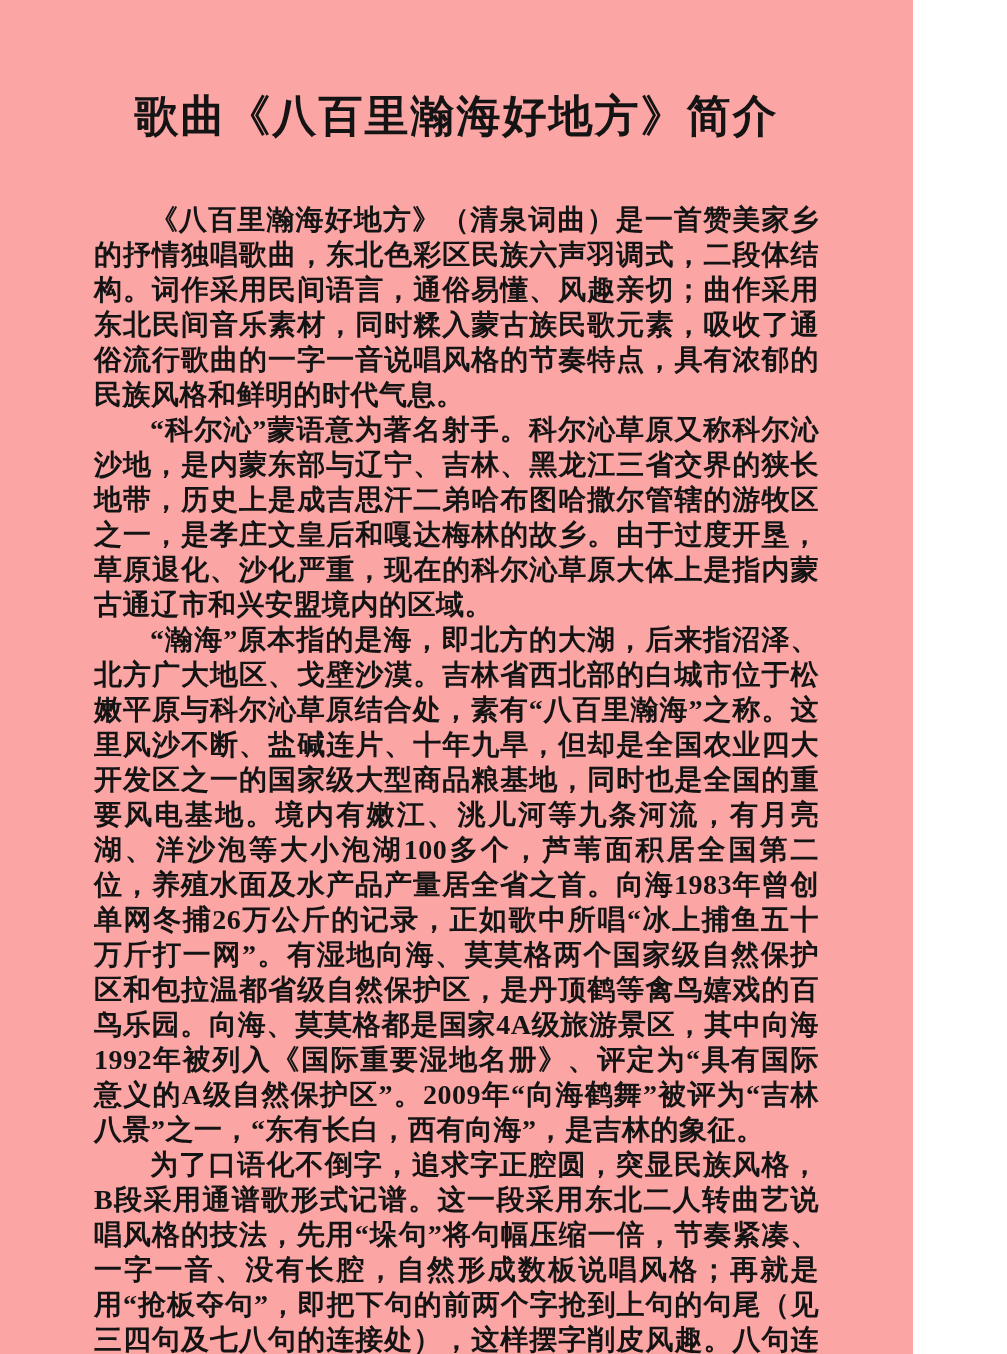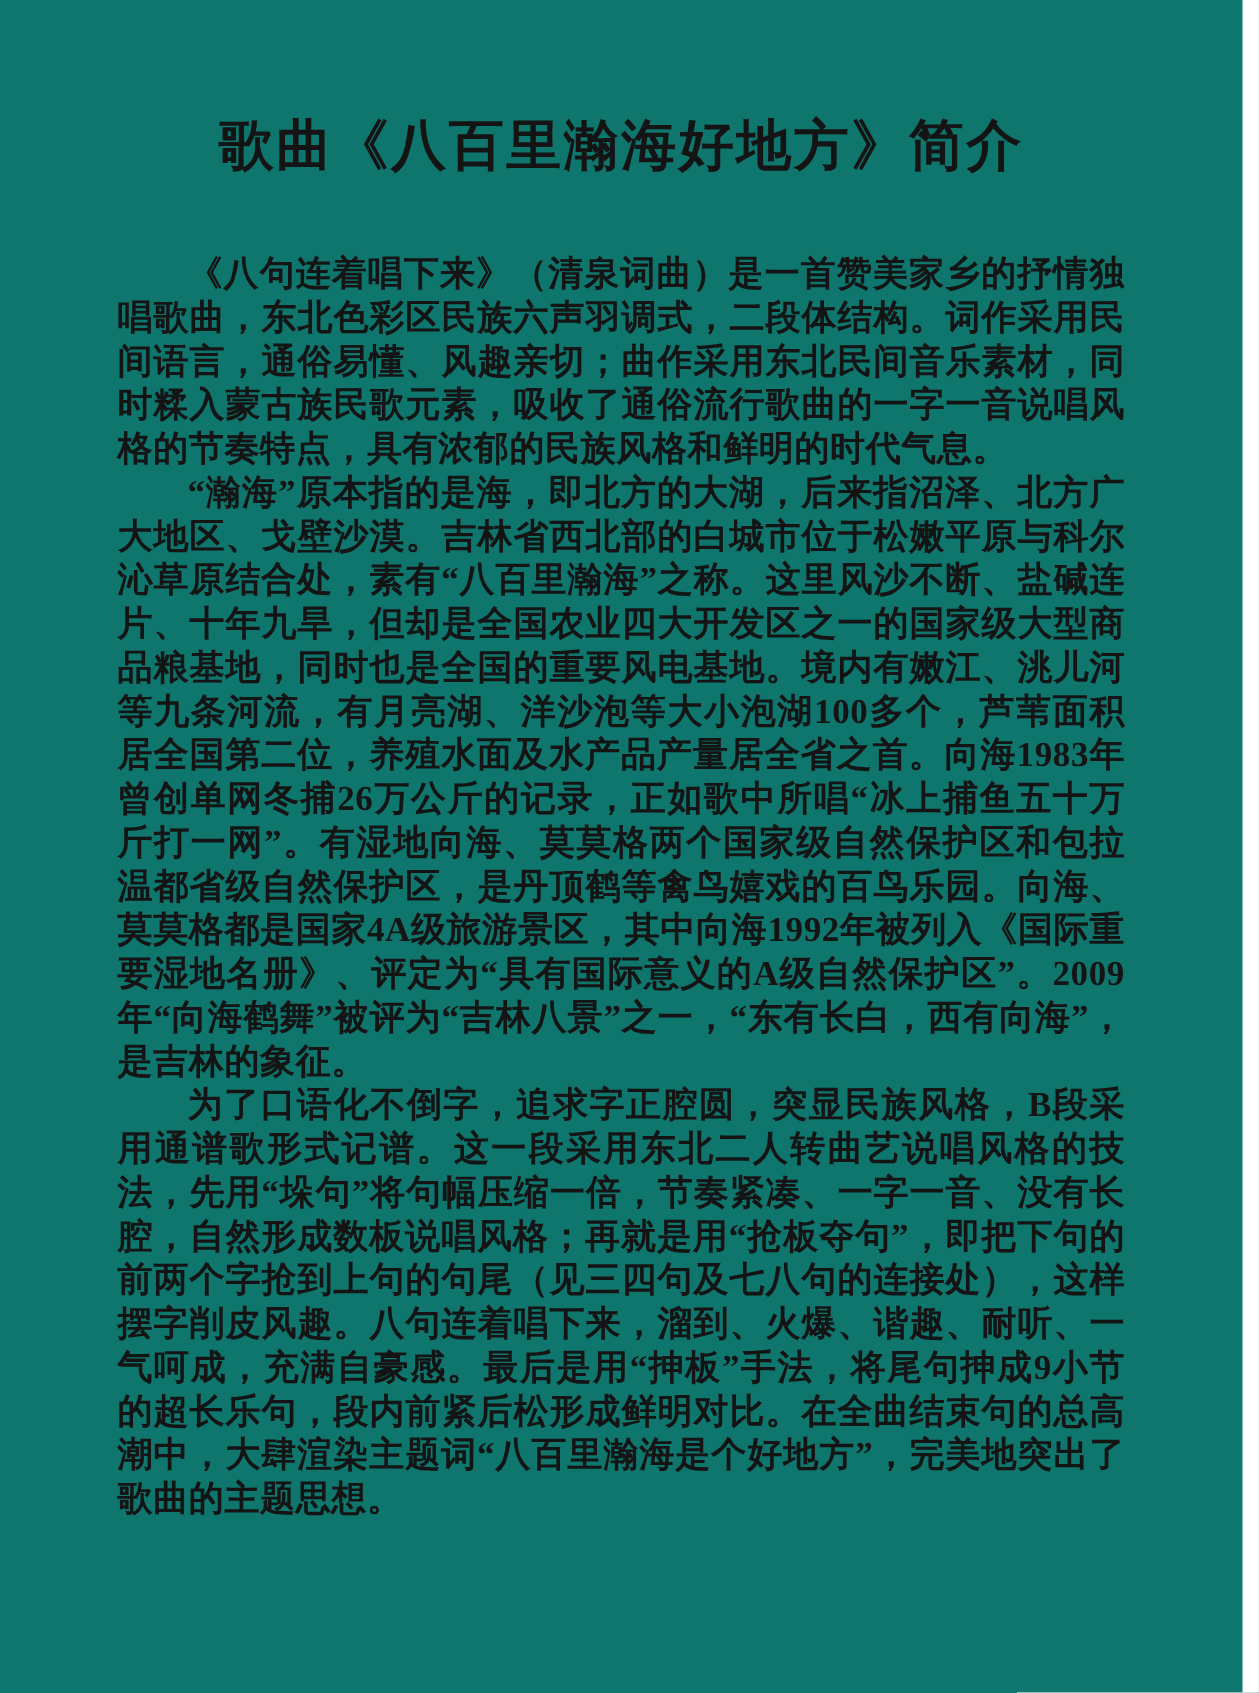--- a/index.html
+++ b/index.html
@@ -2,23 +2,23 @@
 <html><head>
 <meta charset="utf-8">
 <style>
   html, body {
     margin: 0;
     padding: 0;
     background: #ffffff;
   }
   .page {
     position: relative;
-    width: 994px;
+    width: 913px;
     height: 1354px;
-    background: #0f766e;
+    background: #fca5a5;
     box-sizing: border-box;
     padding: 86px 94px 0 94px;
     font-family: "Liberation Serif", serif;
     color: #141414;
     overflow: hidden;
   }
   .doc-title {
     margin: 0 0 54px 0;
     text-align: center;
     font-size: 44px;
@@ -37,18 +37,19 @@
     letter-spacing: 0.5px;
   }
 </style>
 </head>
 <body>
 
 <div class="page">
   <h1 class="doc-title">歌曲《八百里瀚海好地方》简介</h1>
 
   <div class="doc-body">
-    <p>《八句连着唱下来》（清泉词曲）是一首赞美家乡的抒情独唱歌曲，东北色彩区民族六声羽调式，二段体结构。词作采用民间语言，通俗易懂、风趣亲切；曲作采用东北民间音乐素材，同时糅入蒙古族民歌元素，吸收了通俗流行歌曲的一字一音说唱风格的节奏特点，具有浓郁的民族风格和鲜明的时代气息。</p>
+    <p>《八百里瀚海好地方》（清泉词曲）是一首赞美家乡的抒情独唱歌曲，东北色彩区民族六声羽调式，二段体结构。词作采用民间语言，通俗易懂、风趣亲切；曲作采用东北民间音乐素材，同时糅入蒙古族民歌元素，吸收了通俗流行歌曲的一字一音说唱风格的节奏特点，具有浓郁的民族风格和鲜明的时代气息。</p>
+    <p>“科尔沁”蒙语意为著名射手。科尔沁草原又称科尔沁沙地，是内蒙东部与辽宁、吉林、黑龙江三省交界的狭长地带，历史上是成吉思汗二弟哈布图哈撒尔管辖的游牧区之一，是孝庄文皇后和嘎达梅林的故乡。由于过度开垦，草原退化、沙化严重，现在的科尔沁草原大体上是指内蒙古通辽市和兴安盟境内的区域。</p>
     <p>“瀚海”原本指的是海，即北方的大湖，后来指沼泽、北方广大地区、戈壁沙漠。吉林省西北部的白城市位于松嫩平原与科尔沁草原结合处，素有“八百里瀚海”之称。这里风沙不断、盐碱连片、十年九旱，但却是全国农业四大开发区之一的国家级大型商品粮基地，同时也是全国的重要风电基地。境内有嫩江、洮儿河等九条河流，有月亮湖、洋沙泡等大小泡湖100多个，芦苇面积居全国第二位，养殖水面及水产品产量居全省之首。向海1983年曾创单网冬捕26万公斤的记录，正如歌中所唱“冰上捕鱼五十万斤打一网”。有湿地向海、莫莫格两个国家级自然保护区和包拉温都省级自然保护区，是丹顶鹤等禽鸟嬉戏的百鸟乐园。向海、莫莫格都是国家4A级旅游景区，其中向海1992年被列入《国际重要湿地名册》、评定为“具有国际意义的A级自然保护区”。2009年“向海鹤舞”被评为“吉林八景”之一，“东有长白，西有向海”，是吉林的象征。</p>
     <p>为了口语化不倒字，追求字正腔圆，突显民族风格，B段采用通谱歌形式记谱。这一段采用东北二人转曲艺说唱风格的技法，先用“垛句”将句幅压缩一倍，节奏紧凑、一字一音、没有长腔，自然形成数板说唱风格；再就是用“抢板夺句”，即把下句的前两个字抢到上句的句尾（见三四句及七八句的连接处），这样摆字削皮风趣。八句连着唱下来，溜到、火爆、谐趣、耐听、一气呵成，充满自豪感。最后是用“抻板”手法，将尾句抻成9小节的超长乐句，段内前紧后松形成鲜明对比。在全曲结束句的总高潮中，大肆渲染主题词“八百里瀚海是个好地方”，完美地突出了歌曲的主题思想。</p>
   </div>
 
 </div>
 
 </body></html>

